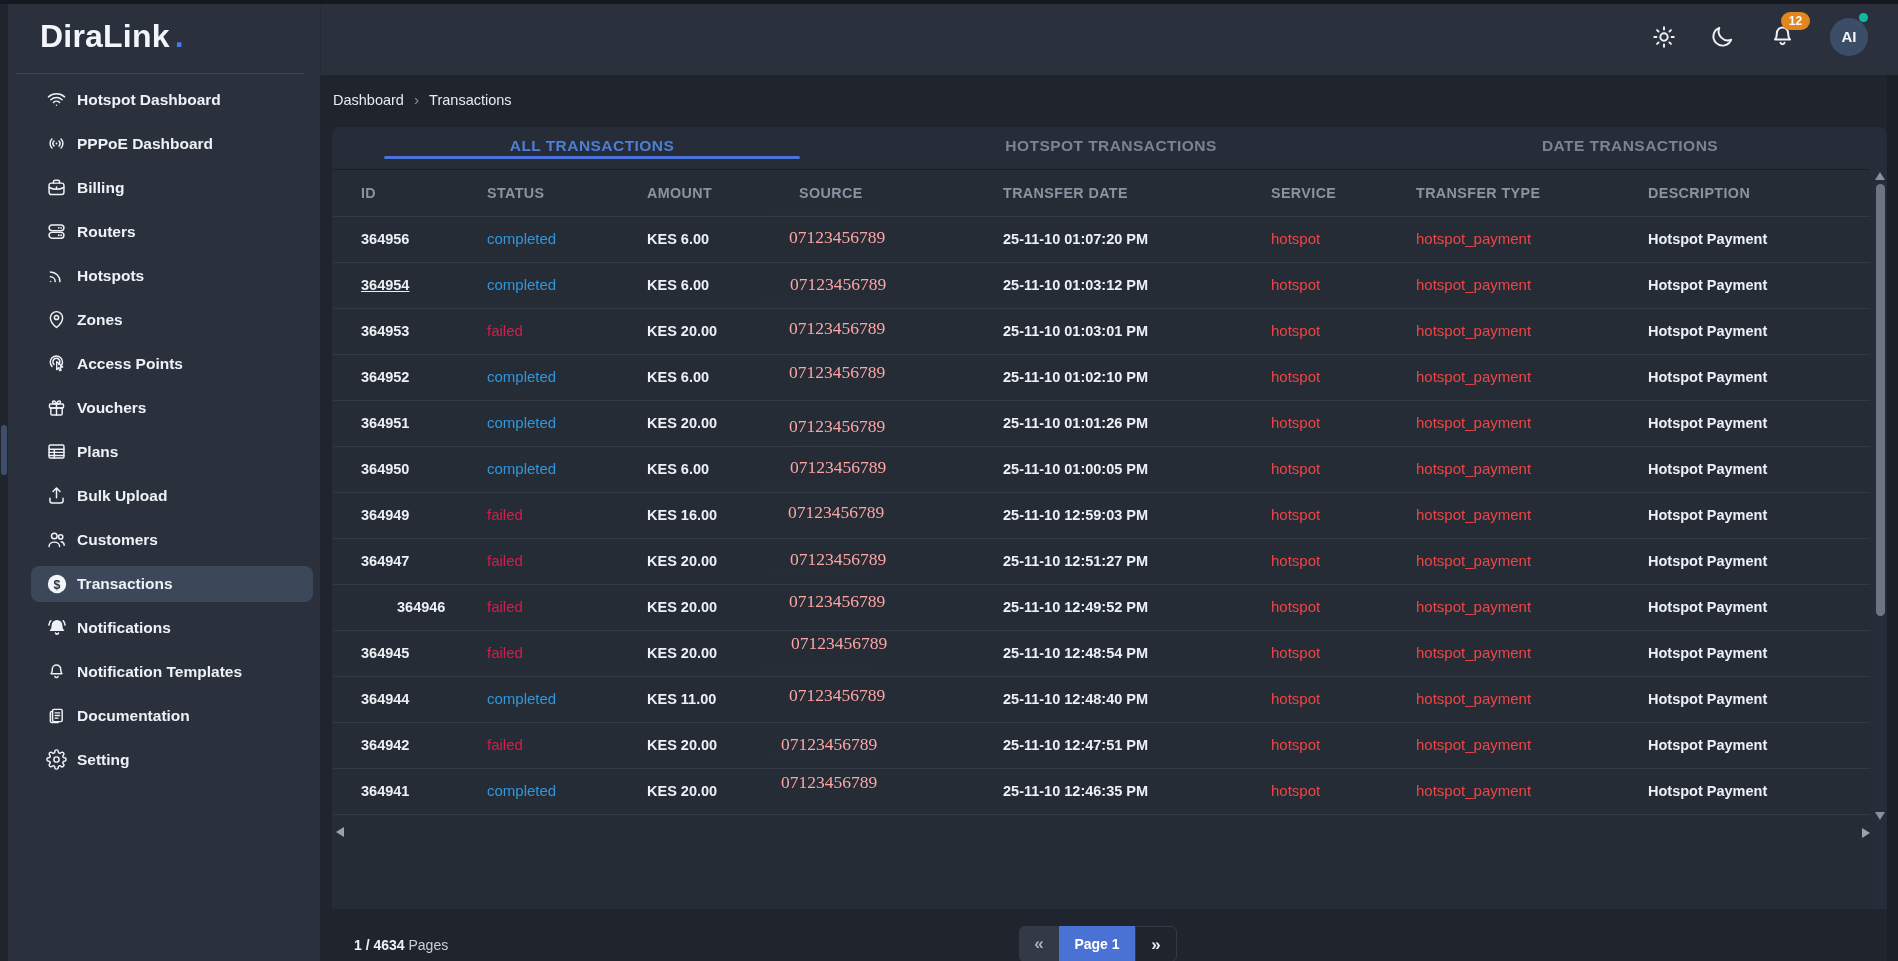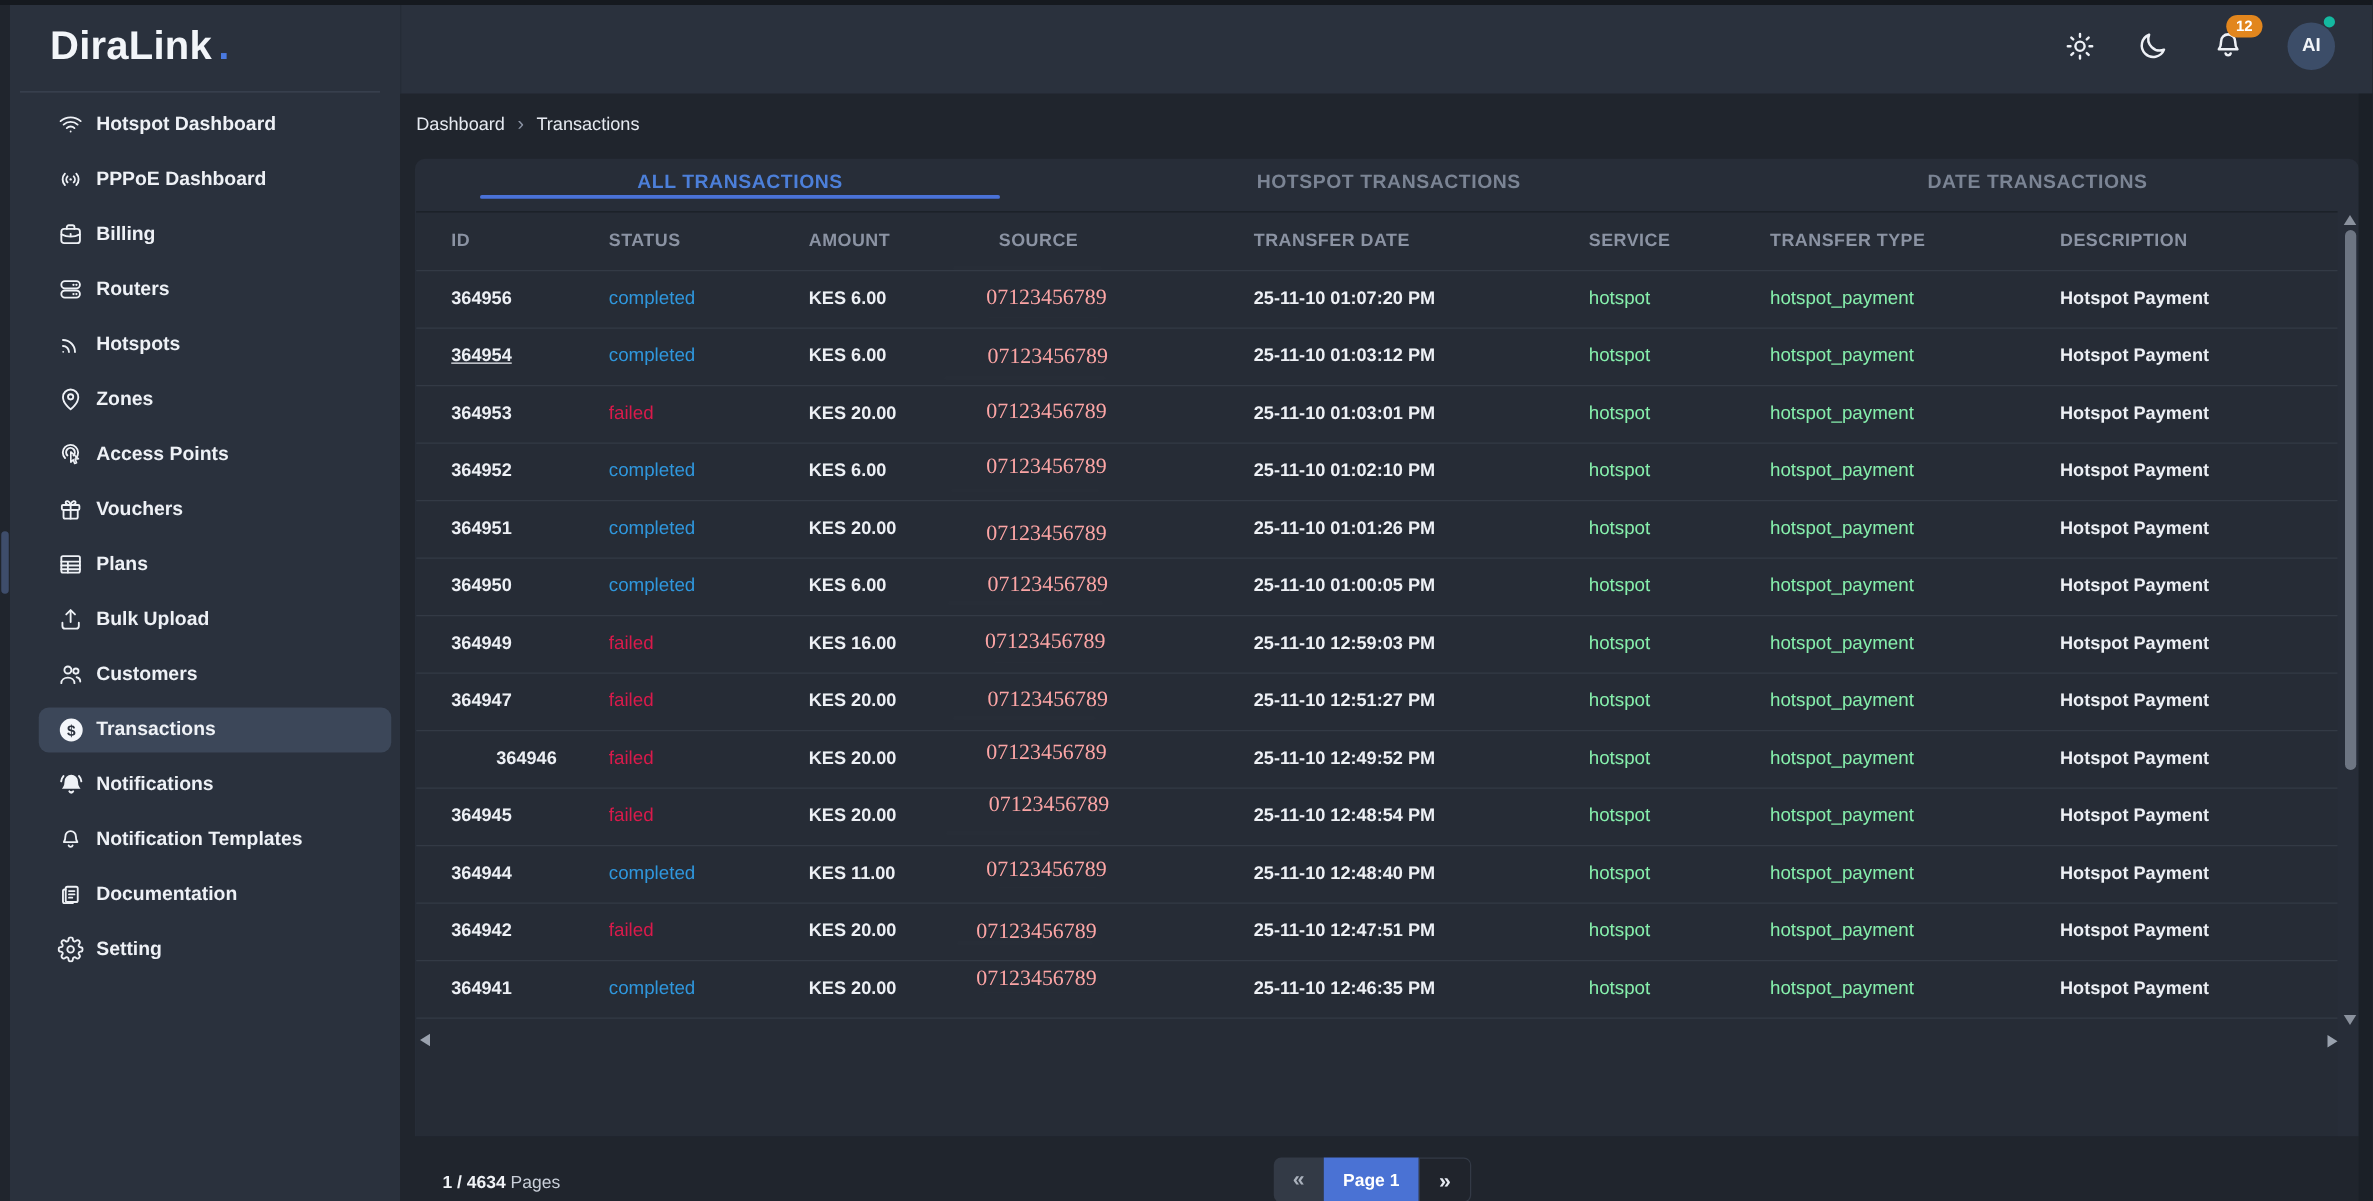--- a/index.html
+++ b/index.html
@@ -22,21 +22,21 @@
 #crumb { left:333px; top:91px; height:20px; color:#e6eaf1; font-size:14.5px; }
 #card { left:332px; top:127px; width:1555px; height:782px; background:#272d38; border-radius:8px 8px 0 0; overflow:hidden; }
 .tab { position:absolute; top:0; height:42px; line-height:37px; text-align:center; font-size:15.5px; font-weight:700; letter-spacing:0.45px; color:#7b8494; }
 .tab.active { color:#4c7fd9; }
 #tabline { position:absolute; left:0px; top:29px; width:416px; height:3px; background:#4a72d8; border-radius:2px; }
 #tablewrap { position:absolute; left:1px; top:42px; width:1537px; height:740px; background:#262c36; border-top:1px solid #1a1f26; }
 .hcell { position:absolute; top:0; height:46px; line-height:46px; font-size:14.3px; font-weight:700; color:#8b93a3; letter-spacing:0.4px; white-space:nowrap; }
 .row { position:absolute; left:0; width:1537px; height:46px; border-top:1px solid rgba(190,202,222,0.09); }
 .c { position:absolute; top:0; height:45px; line-height:44px; font-size:15.5px; white-space:nowrap; }
 .cid,.camt,.cdate,.cdesc { font-weight:700; color:#edf0f5; font-size:14.5px; }
-.csvc,.ctyp { font-weight:400; color:#86efac; font-size:15px; }
+.csvc,.ctyp { font-weight:400; color:#ef4444; font-size:15px; }
 .cok { color:#2f97dd; font-size:15px; }
 .cfail { color:#d91a4b; font-size:15px; }
 .csrc { font-family:"Liberation Serif", serif; font-size:17.5px; color:#fca5a5; font-weight:400; }
 #vthumb { left:1876px; top:184px; width:9px; height:432px; background:#6d7582; border-radius:4.5px; }
 #pgleft { left:354px; top:937px; font-size:14px; color:#c9cfd9; }
 #pgleft b, #pgright b { color:#f0f3f7; }
 #pgright { right:30px; top:937px; font-size:14px; color:#c9cfd9;margin-top:25px; }
 .pbtn { position:absolute; top:926px; height:36px; line-height:36px; text-align:center; font-size:14px; font-weight:700; }
 #pprev { left:1019px; width:40px; background:#333a46; color:#aab1bc; border-radius:6px 0 0 6px; font-size:17px; }
 #pcur { left:1059px; width:76px; background:#4a72d4; color:#ffffff; }

